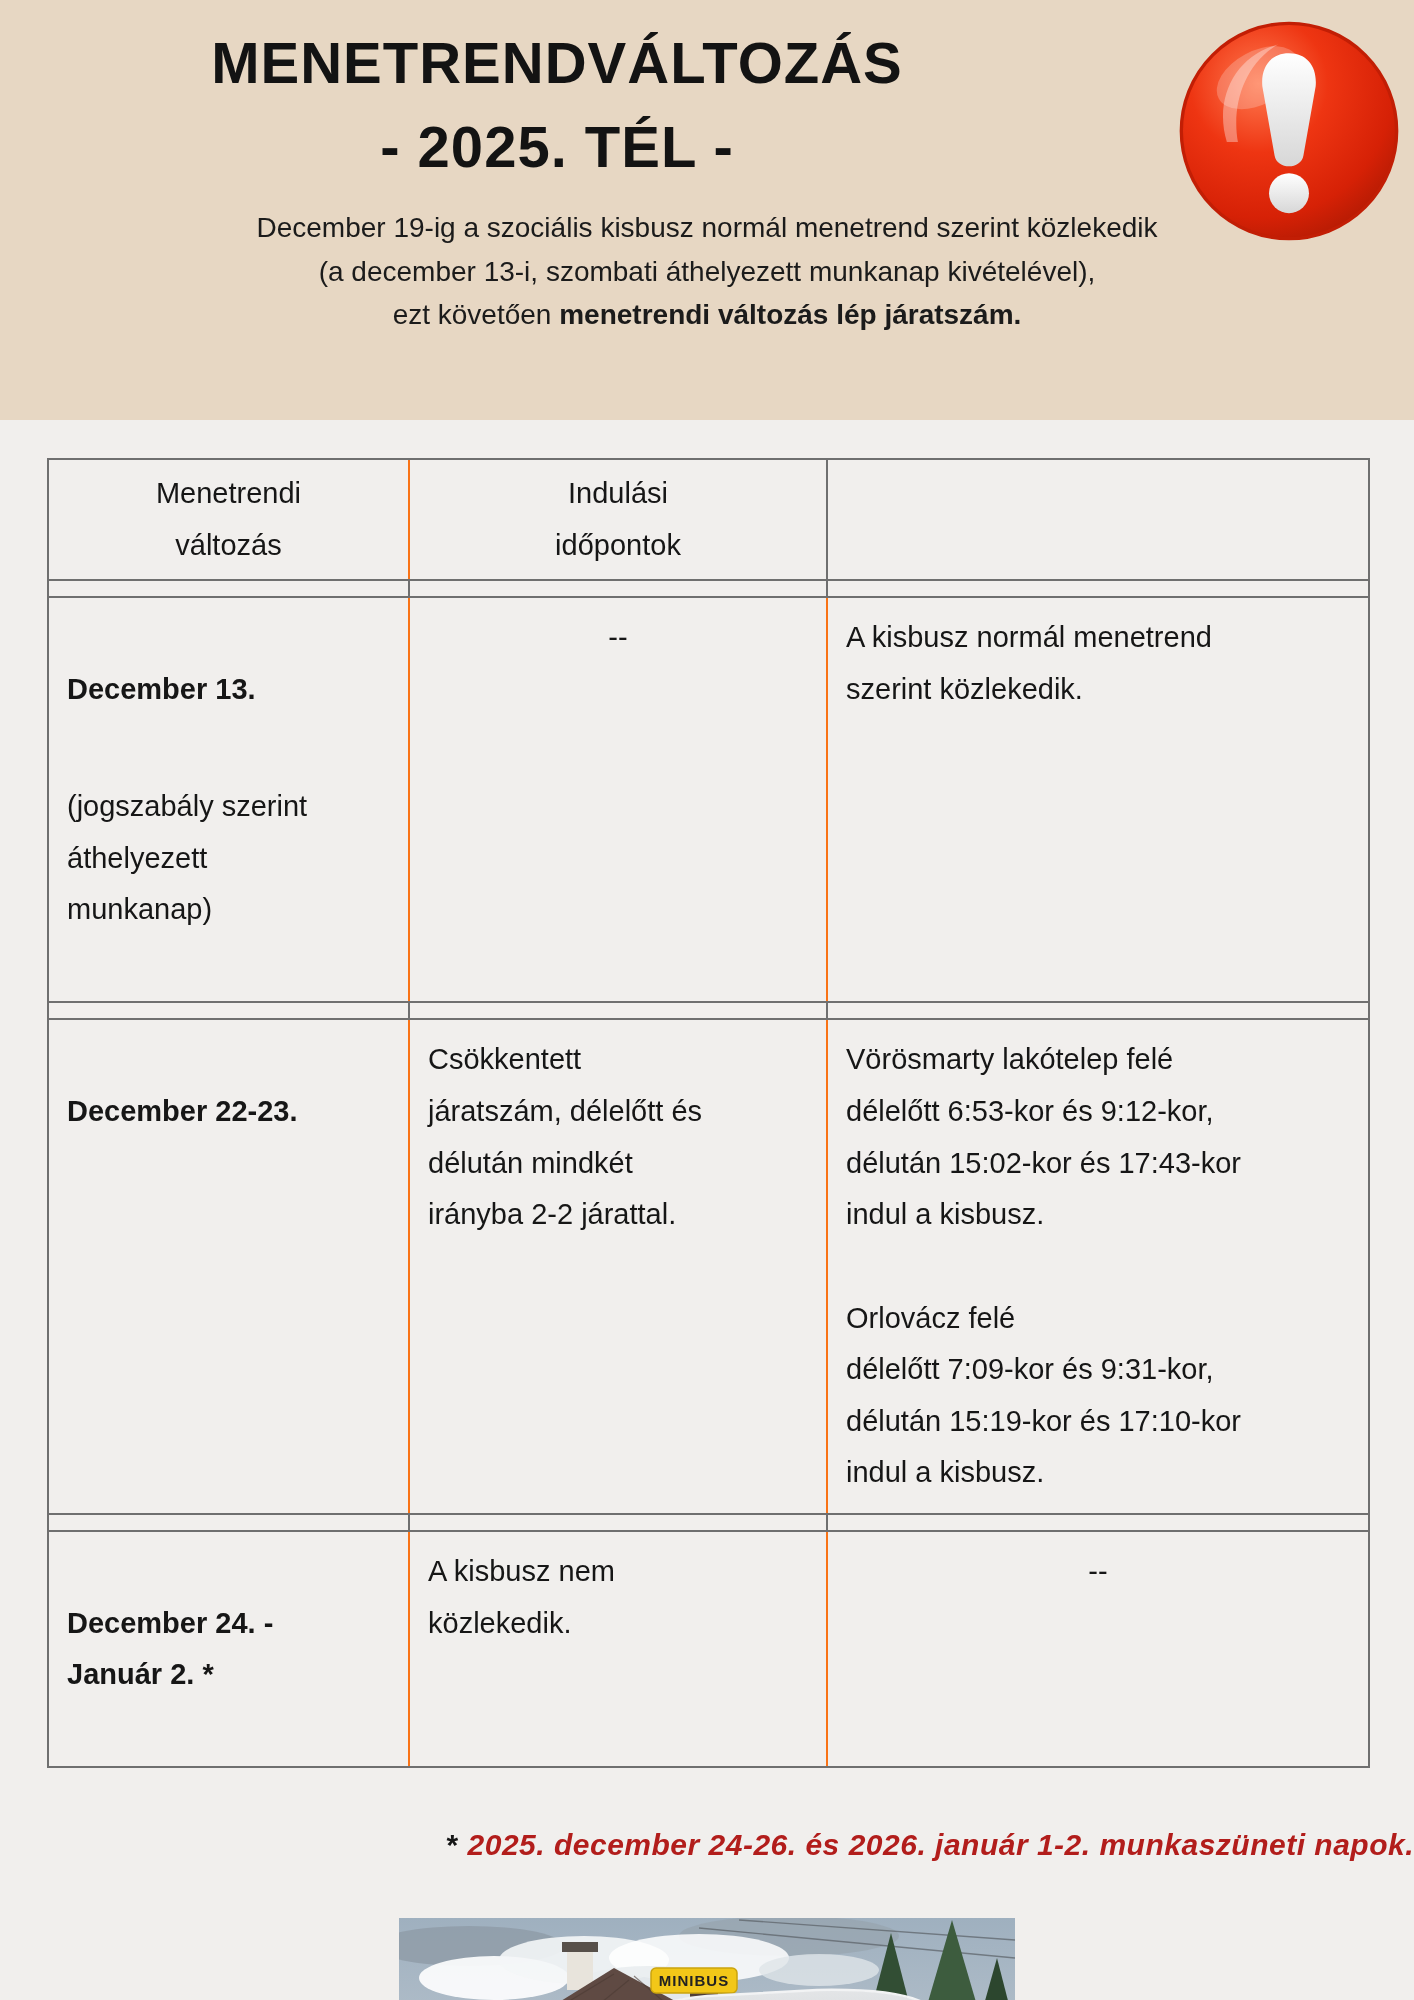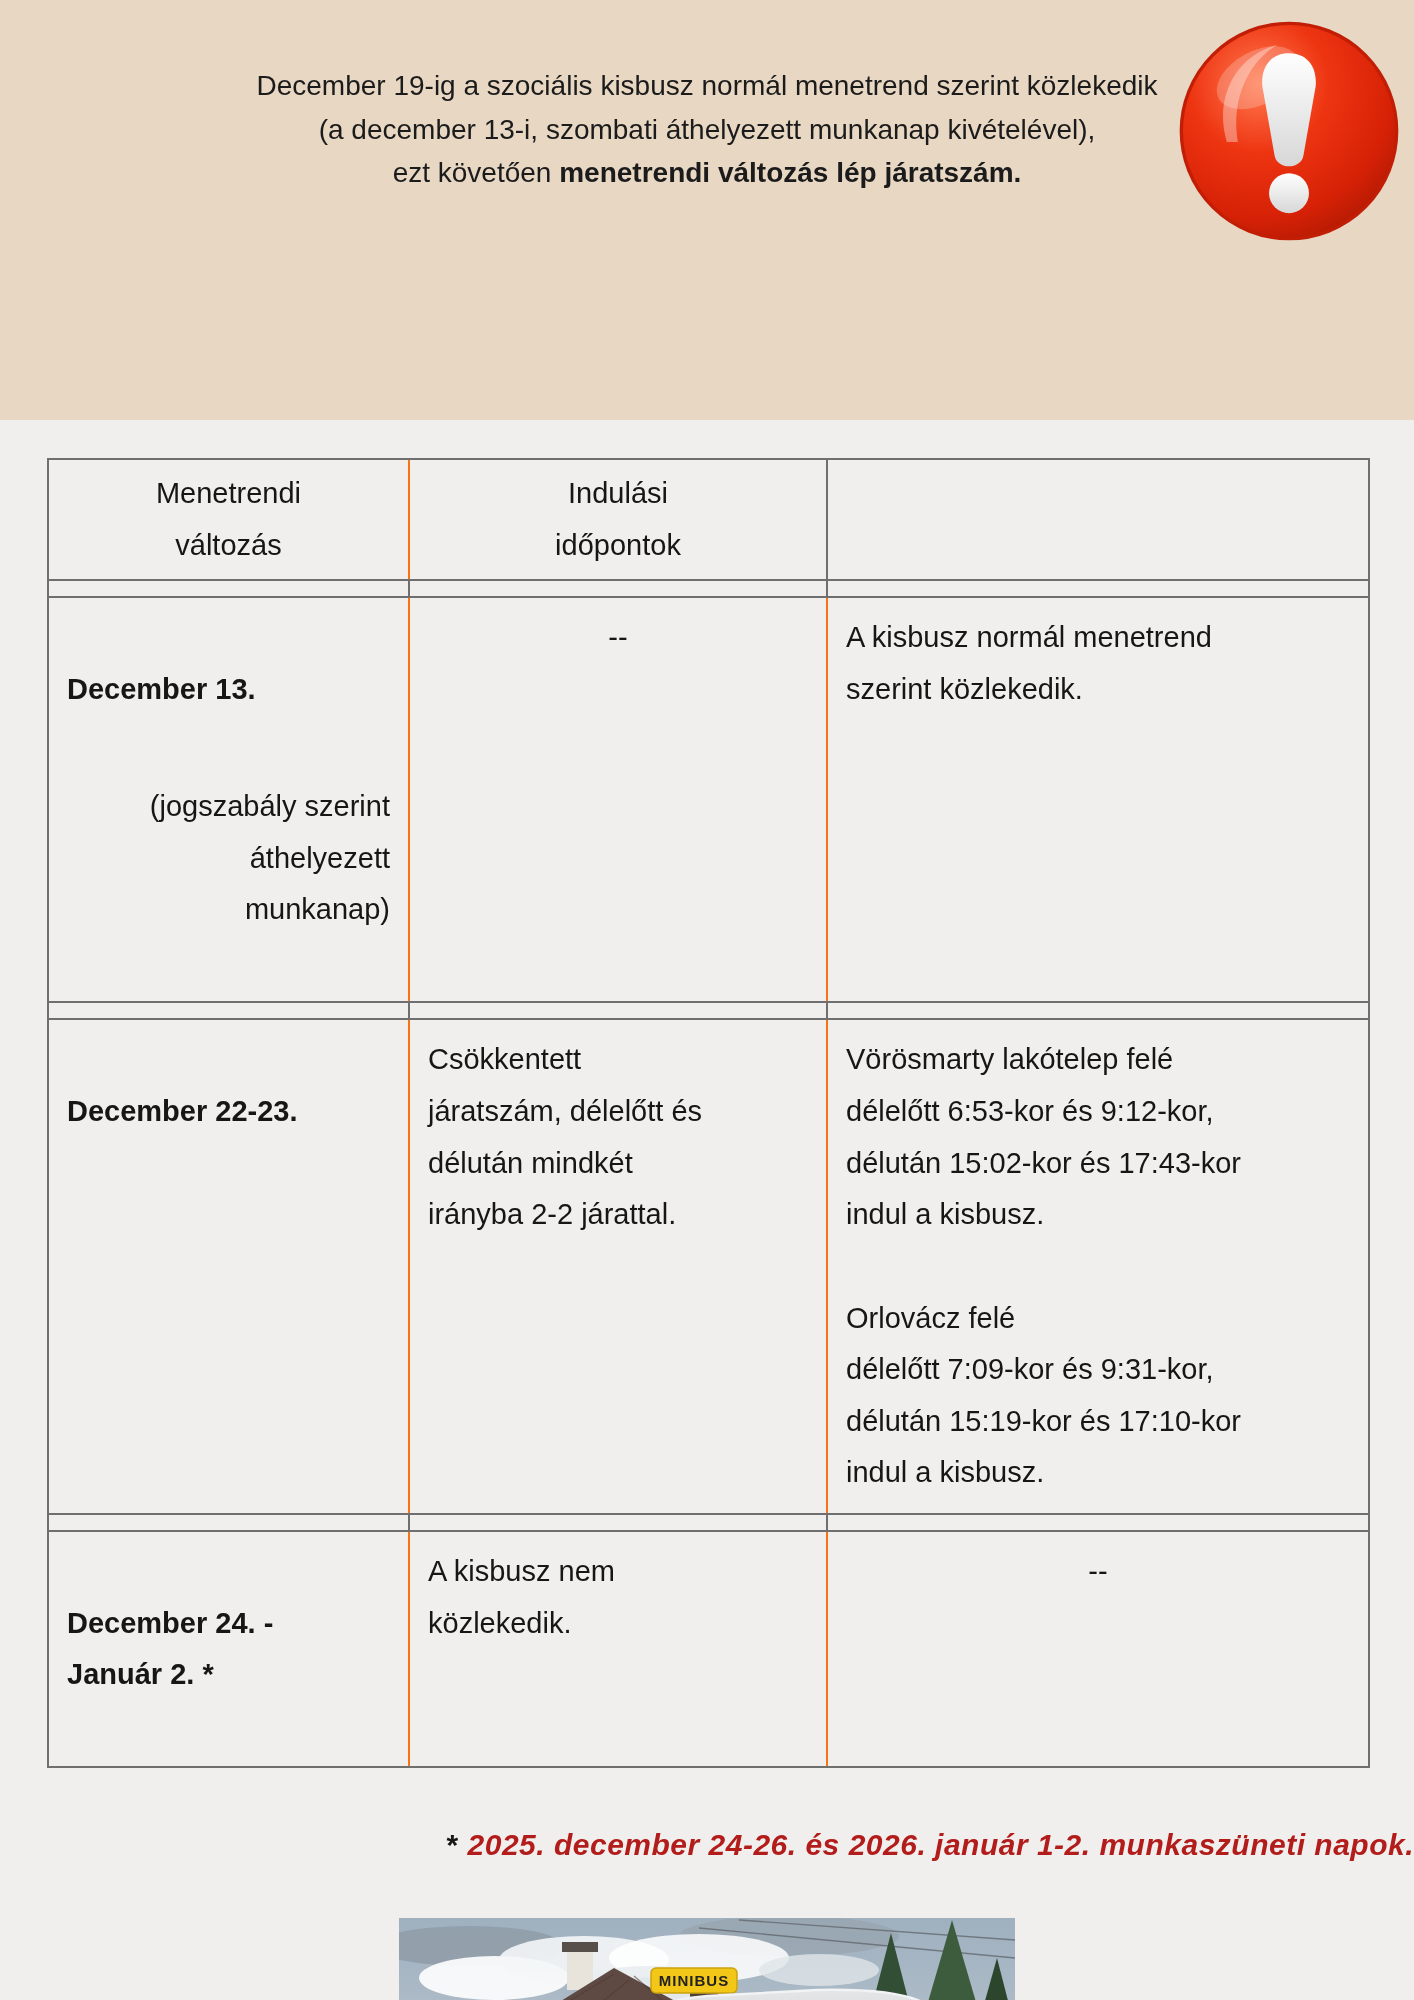--- a/index.html
+++ b/index.html
@@ -76,21 +76,21 @@
   .r-head .cell {
     display: flex; align-items: center; justify-content: center;
     text-align: center; padding: 8px 10px;
   }
   .r1 { min-height: 205px; }
   .r2 { min-height: 490px; }
   .r3 { min-height: 118px; }
   .cell .b { font-weight: bold; }
   .cell .u { text-underline-offset: 5px; text-decoration-thickness: 2px; }
   .cell.center { text-align: center; }
-  .period-note { margin-top: 14px; text-align: right; }
+  .period-note { margin-top: 14px; }
   
   .footnote {
     margin-top: 60px;
     text-align: right;
     font-size: 30px;
     font-weight: bold;
     font-style: italic;
     color: #b21d1b;
     letter-spacing: 0.5px;
   }
@@ -98,20 +98,24 @@
   
   .photo-wrap { width: 616px; margin: 56px auto 0; }
   .photo-wrap svg { display: block; width: 616px; height: 382px; }
 </style>
 </head>
 <body>
 
 <div class="page">
 
   <header class="hero">
+    <div class="title-block">
+      <h1 class="title-line">MENETRENDVÁLTOZÁS</h1>
+      <h1 class="title-line second">- 2025. TÉL -</h1>
+    </div>
 
     <svg class="alert-badge" viewBox="0 0 100 100" aria-hidden="true">
       <defs>
         <radialGradient id="gRed" cx="36%" cy="28%" r="80%">
           <stop offset="0%" stop-color="#ff7a50"></stop>
           <stop offset="40%" stop-color="#ee3512"></stop>
           <stop offset="78%" stop-color="#d62106"></stop>
           <stop offset="100%" stop-color="#b01a03"></stop>
         </radialGradient>
         <linearGradient id="gWhite" x1="0" y1="0" x2="0" y2="1">

